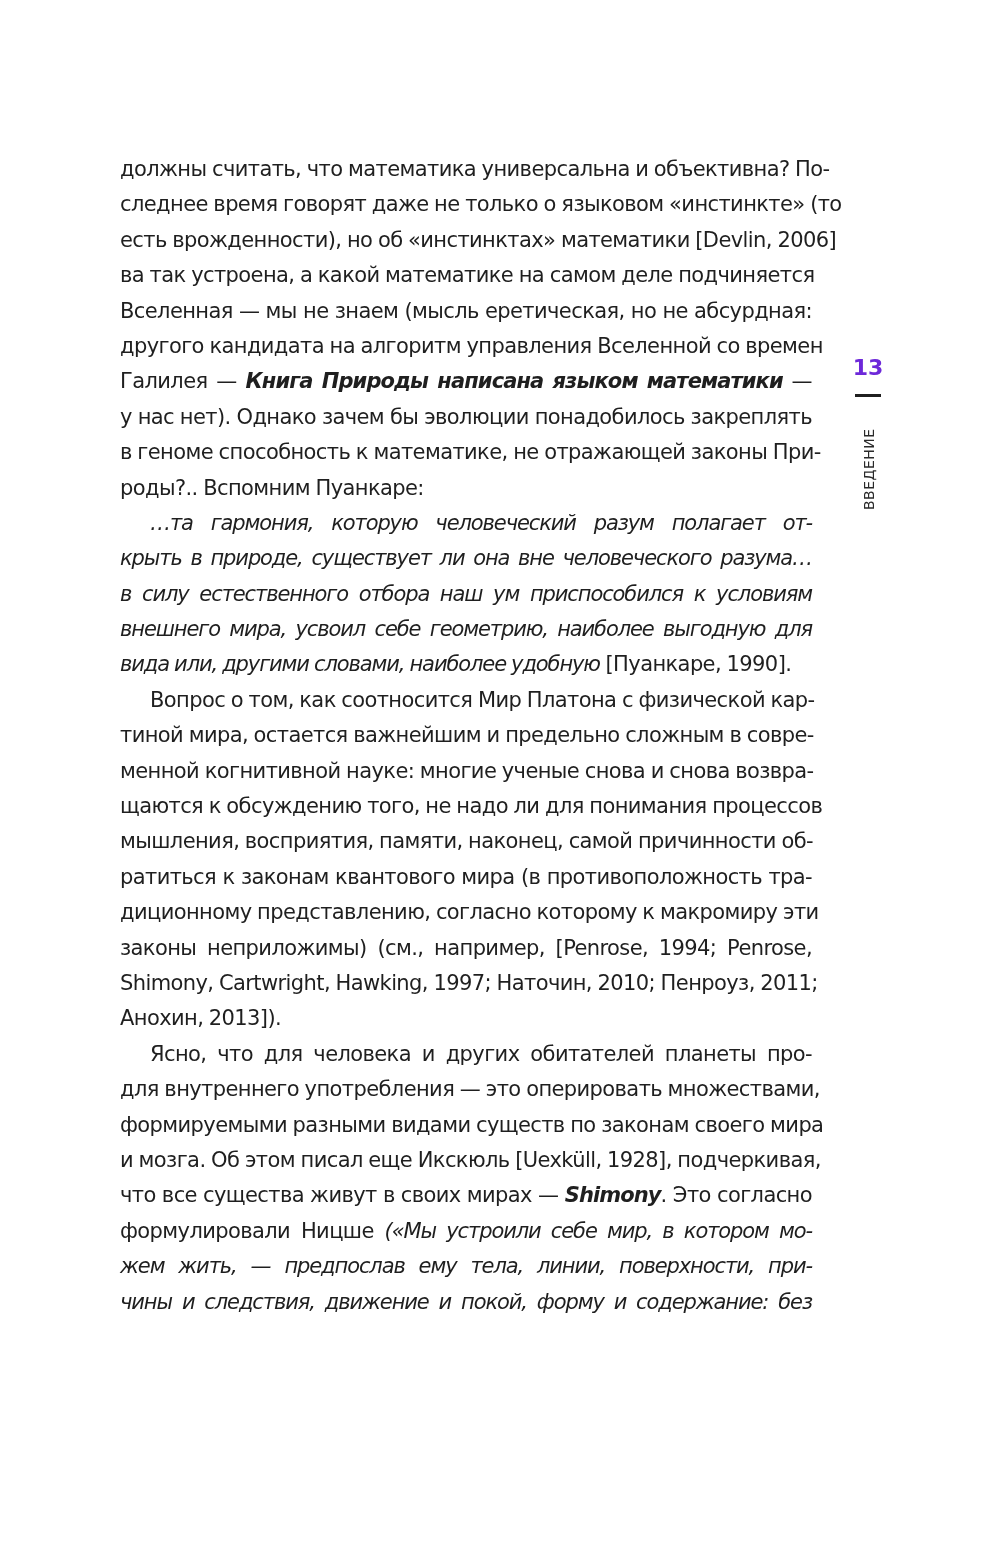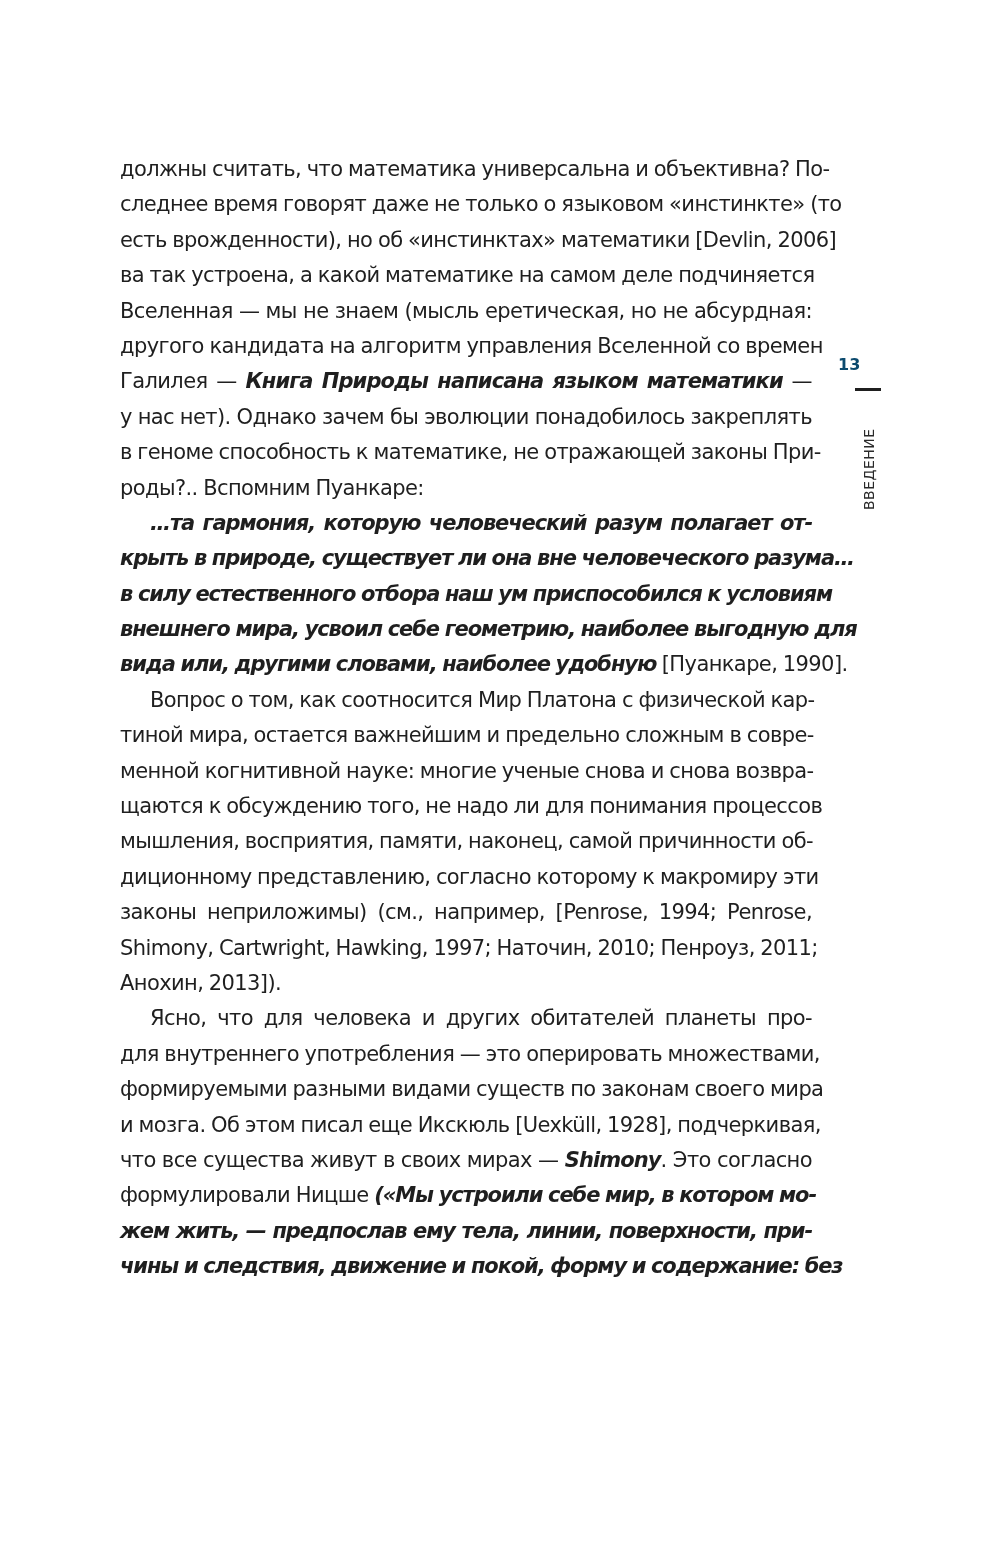--- a/index.html
+++ b/index.html
@@ -8,27 +8,27 @@
     .text-block {
       position: absolute; left: 120px; top: 152px; width: 692px;
       font-family: "DejaVu Sans", sans-serif;
       font-size: 21px; line-height: 35.4px; color: #1f1f1f;
       letter-spacing: -0.6px; word-spacing: -0.5px;
     }
     .line { display: block; white-space: nowrap; text-align: justify; text-align-last: justify; height: 35.4px; overflow: visible; }
     .line.last { text-align-last: left; }
     .line.indent { padding-left: 30px; }
     .bi { font-style: italic; font-weight: bold; letter-spacing: -0.9px; }
-    .quote { font-style: italic; font-weight: bold; letter-spacing: -1.1px; margin-top: 30px; }
+    .quote { font-style: italic; font-weight: normal; letter-spacing: -1.1px; margin-top: 30px; }
     .side {
       position: absolute; left: 838px; top: 355px; width: 60px; text-align: center;
     }
     .page-number {
-      font-family: "DejaVu Sans", sans-serif; font-weight: bold; font-size: 16px; color: #0c4a6e;
-      display: block; text-align: left;
+      font-family: "DejaVu Sans", sans-serif; font-weight: bold; font-size: 22px; color: #6d28d9;
+      display: block; text-align: center;
     }
     .side-rule { width: 26px; height: 3px; background: #1f1f1f; margin: 14px auto 0 auto; display: block; }
     .running-head {
       position: absolute; left: 861px; top: 510px;
       transform-origin: left top; transform: rotate(-90deg);
       font-family: "DejaVu Sans", sans-serif; font-size: 14px; letter-spacing: 0.5px; color: #2a2a2a;
       white-space: nowrap;
     }
   </style>
 </head>
@@ -49,20 +49,21 @@
       <div class="line indent"><span class="quote">…та гармония, которую человеческий разум полагает от-</span></div>
       <div class="line"><span class="quote">крыть в природе, существует ли она вне человеческого разума…</span></div>
       <div class="line"><span class="quote">в силу естественного отбора наш ум приспособился к условиям</span></div>
       <div class="line"><span class="quote">внешнего мира, усвоил себе геометрию, наиболее выгодную для</span></div>
       <div class="line last"><span class="quote">вида или, другими словами, наиболее удобную</span><span> [Пуанкаре, 1990].</span></div>
       <div class="line indent"><span>Вопрос о том, как соотносится Мир Платона с физической кар-</span></div>
       <div class="line"><span>тиной мира, остается важнейшим и предельно сложным в совре-</span></div>
       <div class="line"><span>менной когнитивной науке: многие ученые снова и снова возвра-</span></div>
       <div class="line"><span>щаются к обсуждению того, не надо ли для понимания процессов</span></div>
       <div class="line"><span>мышления, восприятия, памяти, наконец, самой причинности об-</span></div>
+      <div class="line"><span>ратиться к законам квантового мира (в противоположность тра-</span></div>
       <div class="line"><span>диционному представлению, согласно которому к макромиру эти</span></div>
       <div class="line"><span>законы неприложимы) (см., например, [Penrose, 1994; Penrose,</span></div>
       <div class="line"><span>Shimony, Cartwright, Hawking, 1997; Наточин, 2010; Пенроуз, 2011;</span></div>
       <div class="line last"><span>Анохин, 2013]).</span></div>
       <div class="line indent"><span>Ясно, что для человека и других обитателей планеты про-</span></div>
       <div class="line"><span>для внутреннего употребления — это оперировать множествами,</span></div>
       <div class="line"><span>формируемыми разными видами существ по законам своего мира</span></div>
       <div class="line"><span>и мозга. Об этом писал еще Икскюль [Uexküll, 1928], подчеркивая,</span></div>
       <div class="line"><span>что все существа живут в своих мирах — </span><span class="bi">Shimony</span><span>. Это согласно</span></div>
       <div class="line"><span>формулировали Ницше </span><span class="quote">(«Мы устроили себе мир, в котором мо-</span></div>

